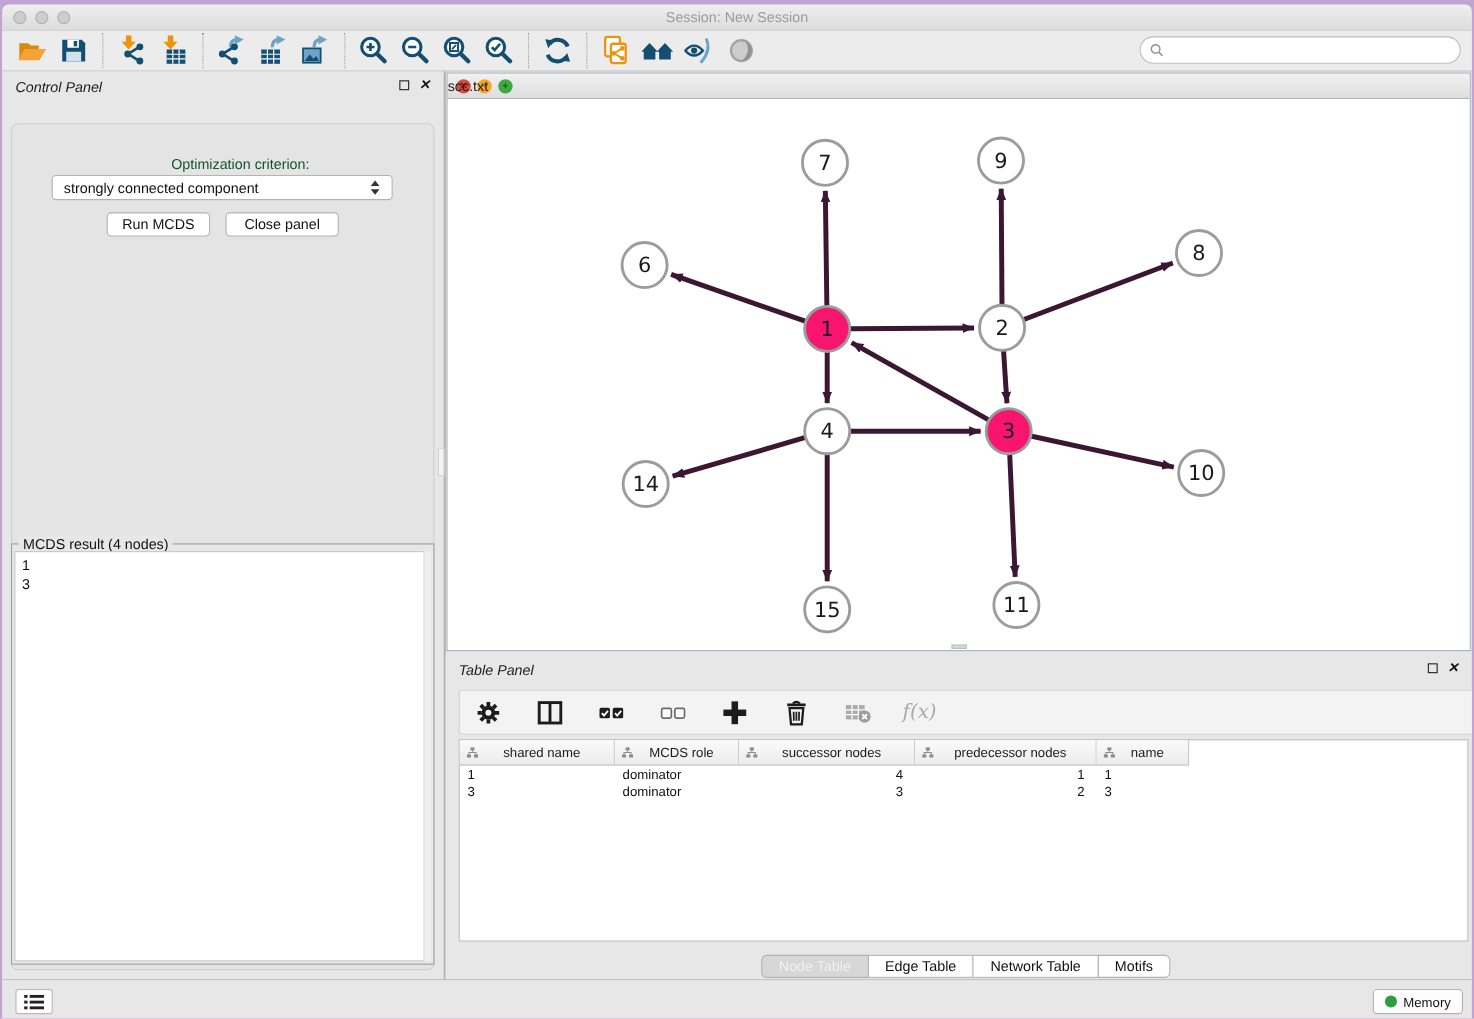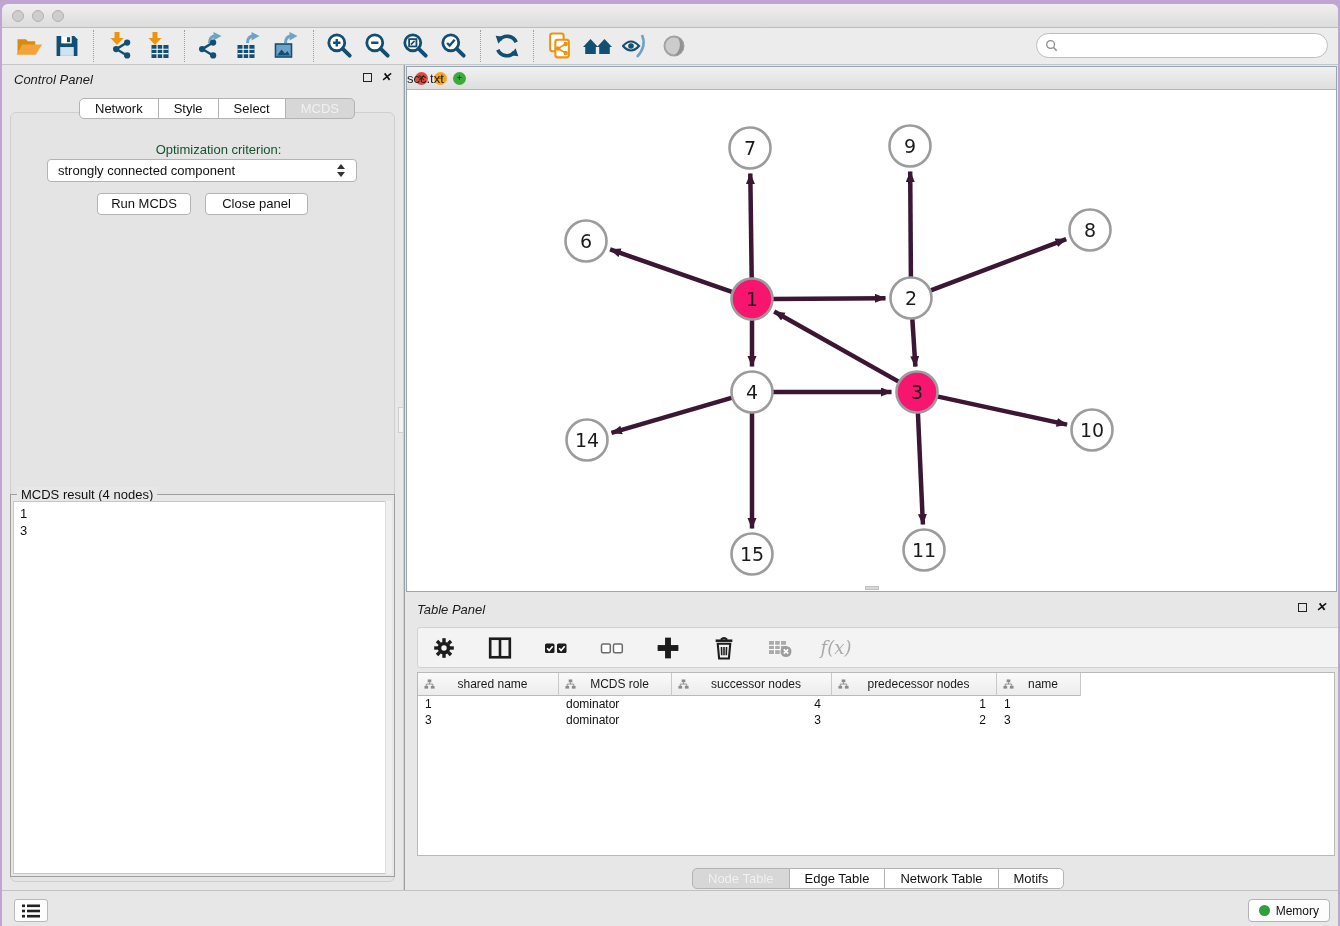--- a/index.html
+++ b/index.html
@@ -113,20 +113,21 @@
 <body style="background: rgb(192, 164, 210);">
 
 <div id="window">
 
   <div class="titlebar">
     <div class="tl-group">
       <div class="tl"></div>
       <div class="tl"></div>
       <div class="tl"></div>
     </div>
+    <div class="win-title">Session: New Session</div>
   </div>
 
   <div class="toolbar">
     <div class="searchbox">
       <svg width="13" height="13" viewBox="0 0 14 14">
           <circle cx="6" cy="6" r="4.2" fill="none" stroke="#8e8e8e" stroke-width="1.4"></circle>
           <line x1="9.2" y1="9.2" x2="12.6" y2="12.6" stroke="#8e8e8e" stroke-width="1.6"></line>
         </svg>
       <input placeholder="" style="">
     </div>
@@ -281,26 +282,20 @@
 
   <div class="control-panel">
     <div class="panel-head">
       <span class="ptitle">Control Panel</span>
       <span class="pbtns">
         <span class="float-ic"></span>
         <span class="close-ic">✕</span>
       </span>
     </div>
     <div class="inner-panel"></div>
-    <div class="segtabs ctl-tabs">
-        <div class="seg">Network</div>
-        <div class="seg">Style</div>
-        <div class="seg">Select</div>
-        <div class="seg active">MCDS</div>
-      </div>
     <div class="opt-label">Optimization criterion:</div>
     <div class="dropdown">
       <span class="dval">strongly connected component</span>
       <svg width="10" height="15" viewBox="0 0 10 15">
         <polygon points="5,1 9,6 1,6" fill="#333"></polygon>
           <polygon points="1,9 9,9 5,14" fill="#333"></polygon>
       </svg>
     </div>
     <div class="btn run-btn">Run MCDS</div>
     <div class="btn closep-btn">Close panel</div>

